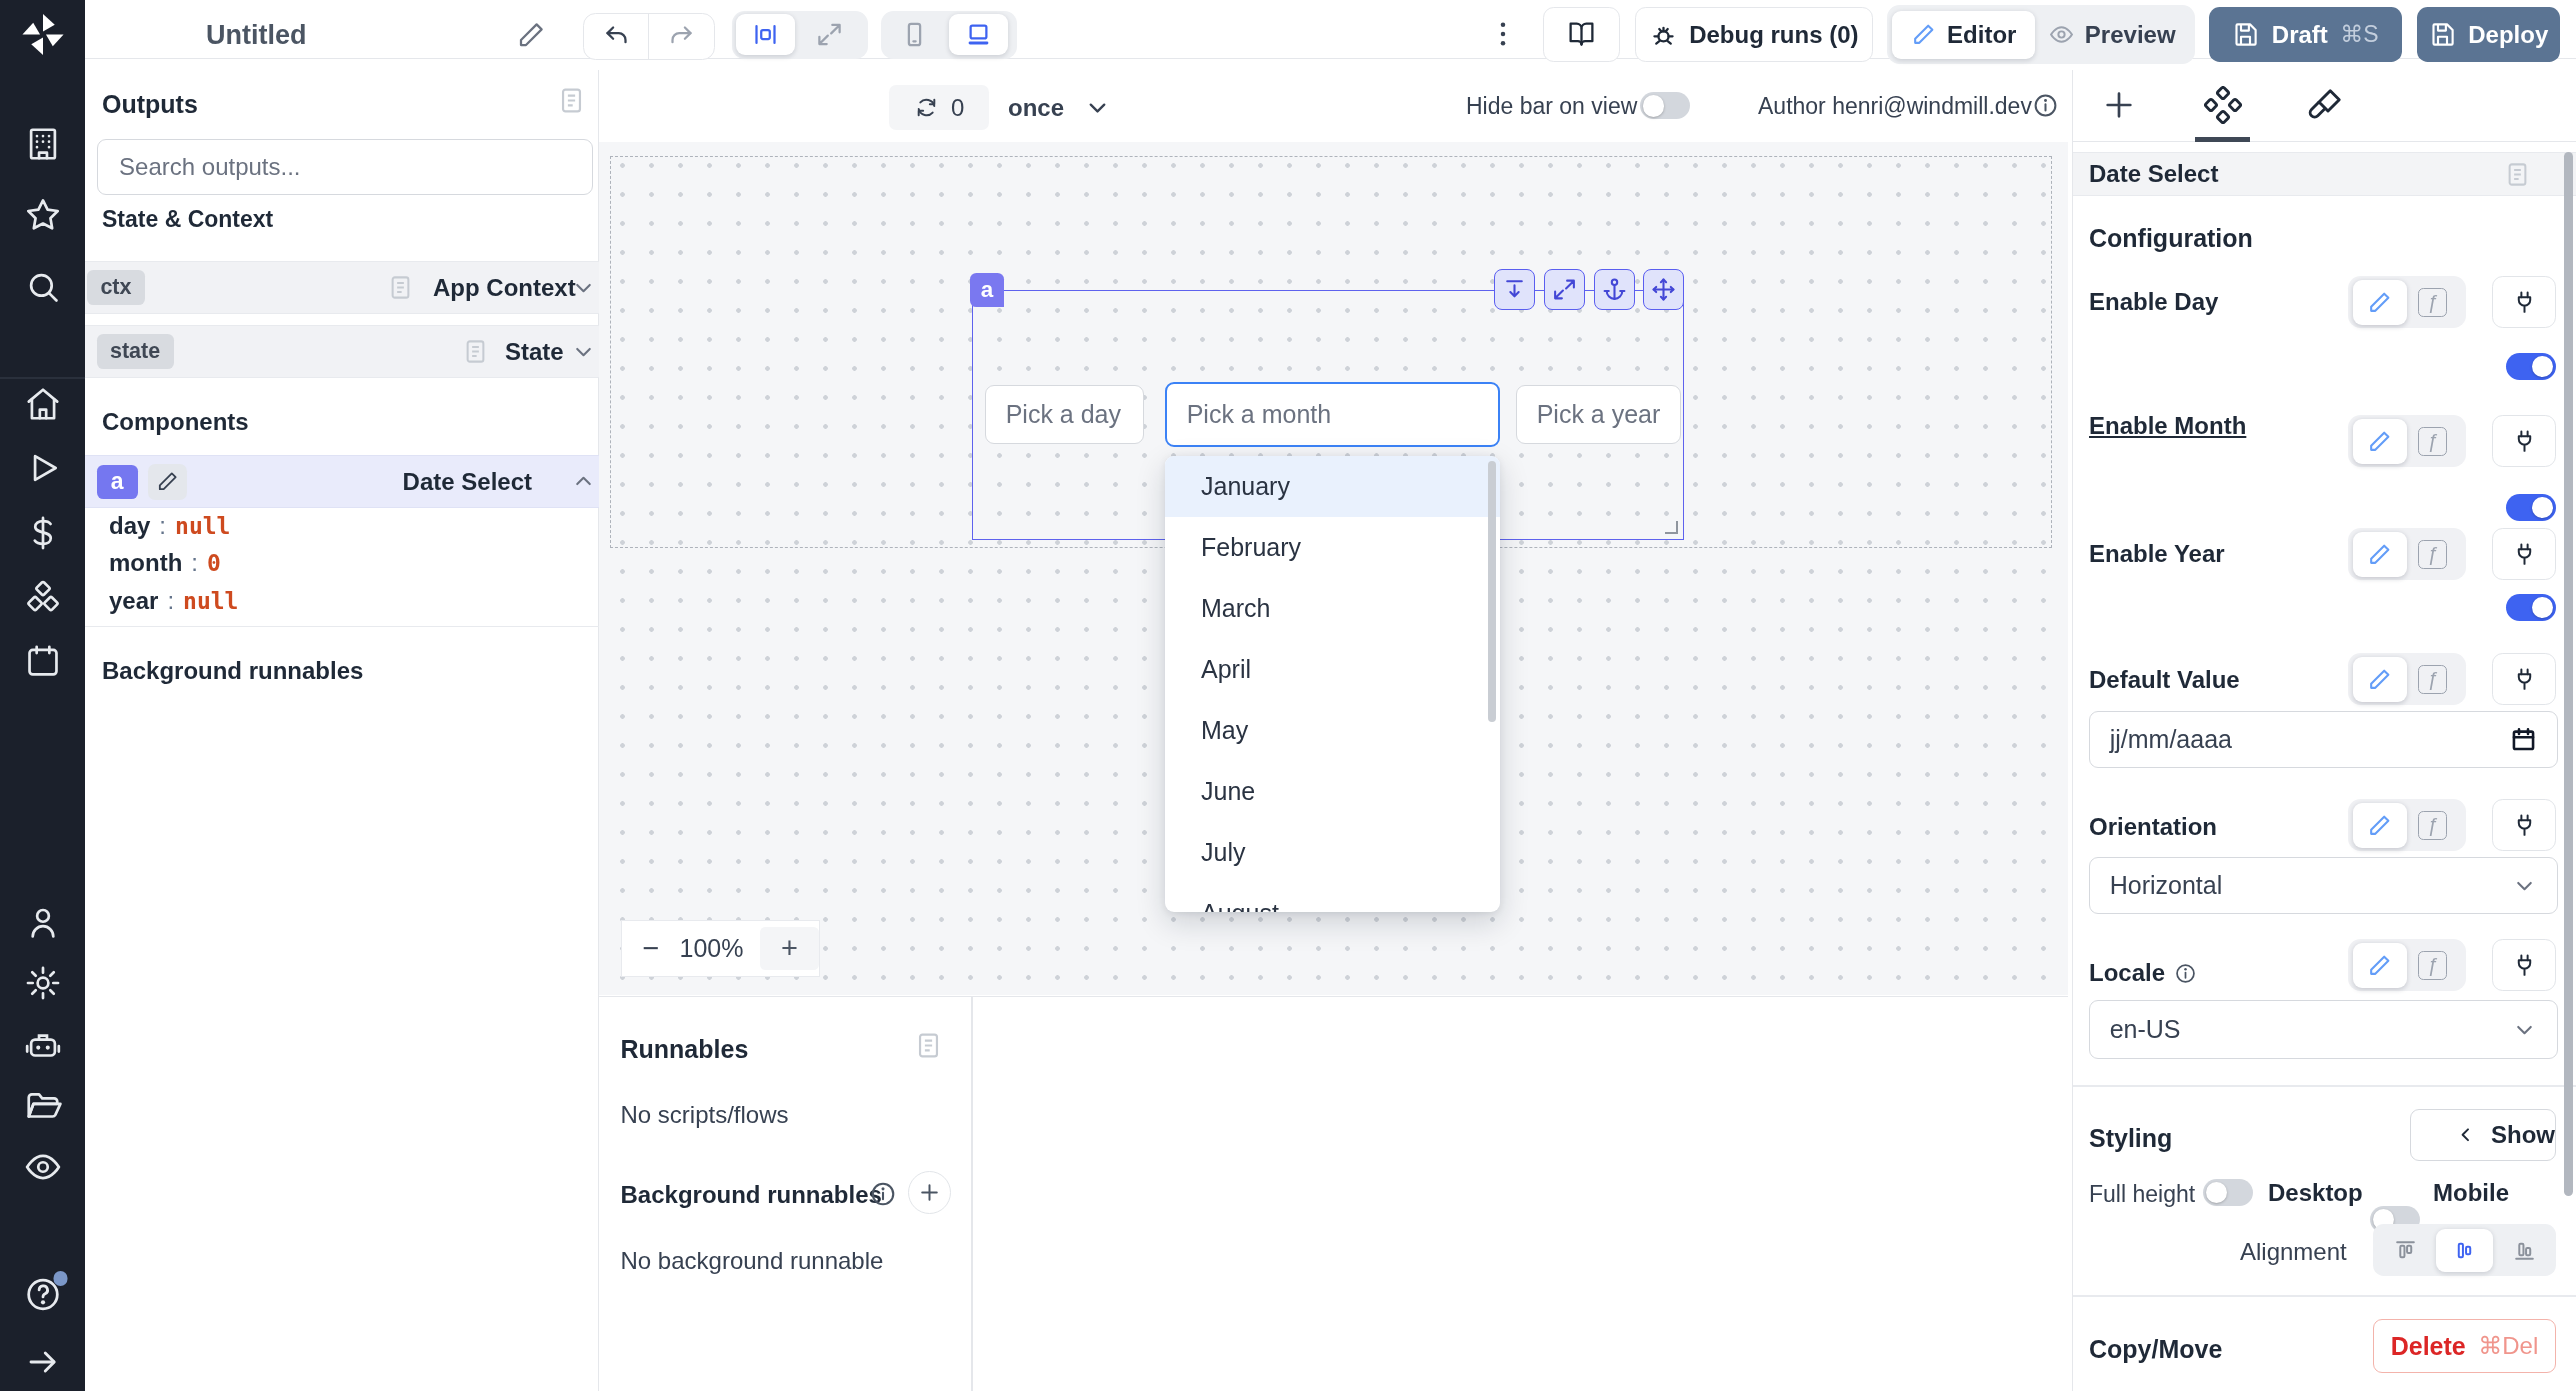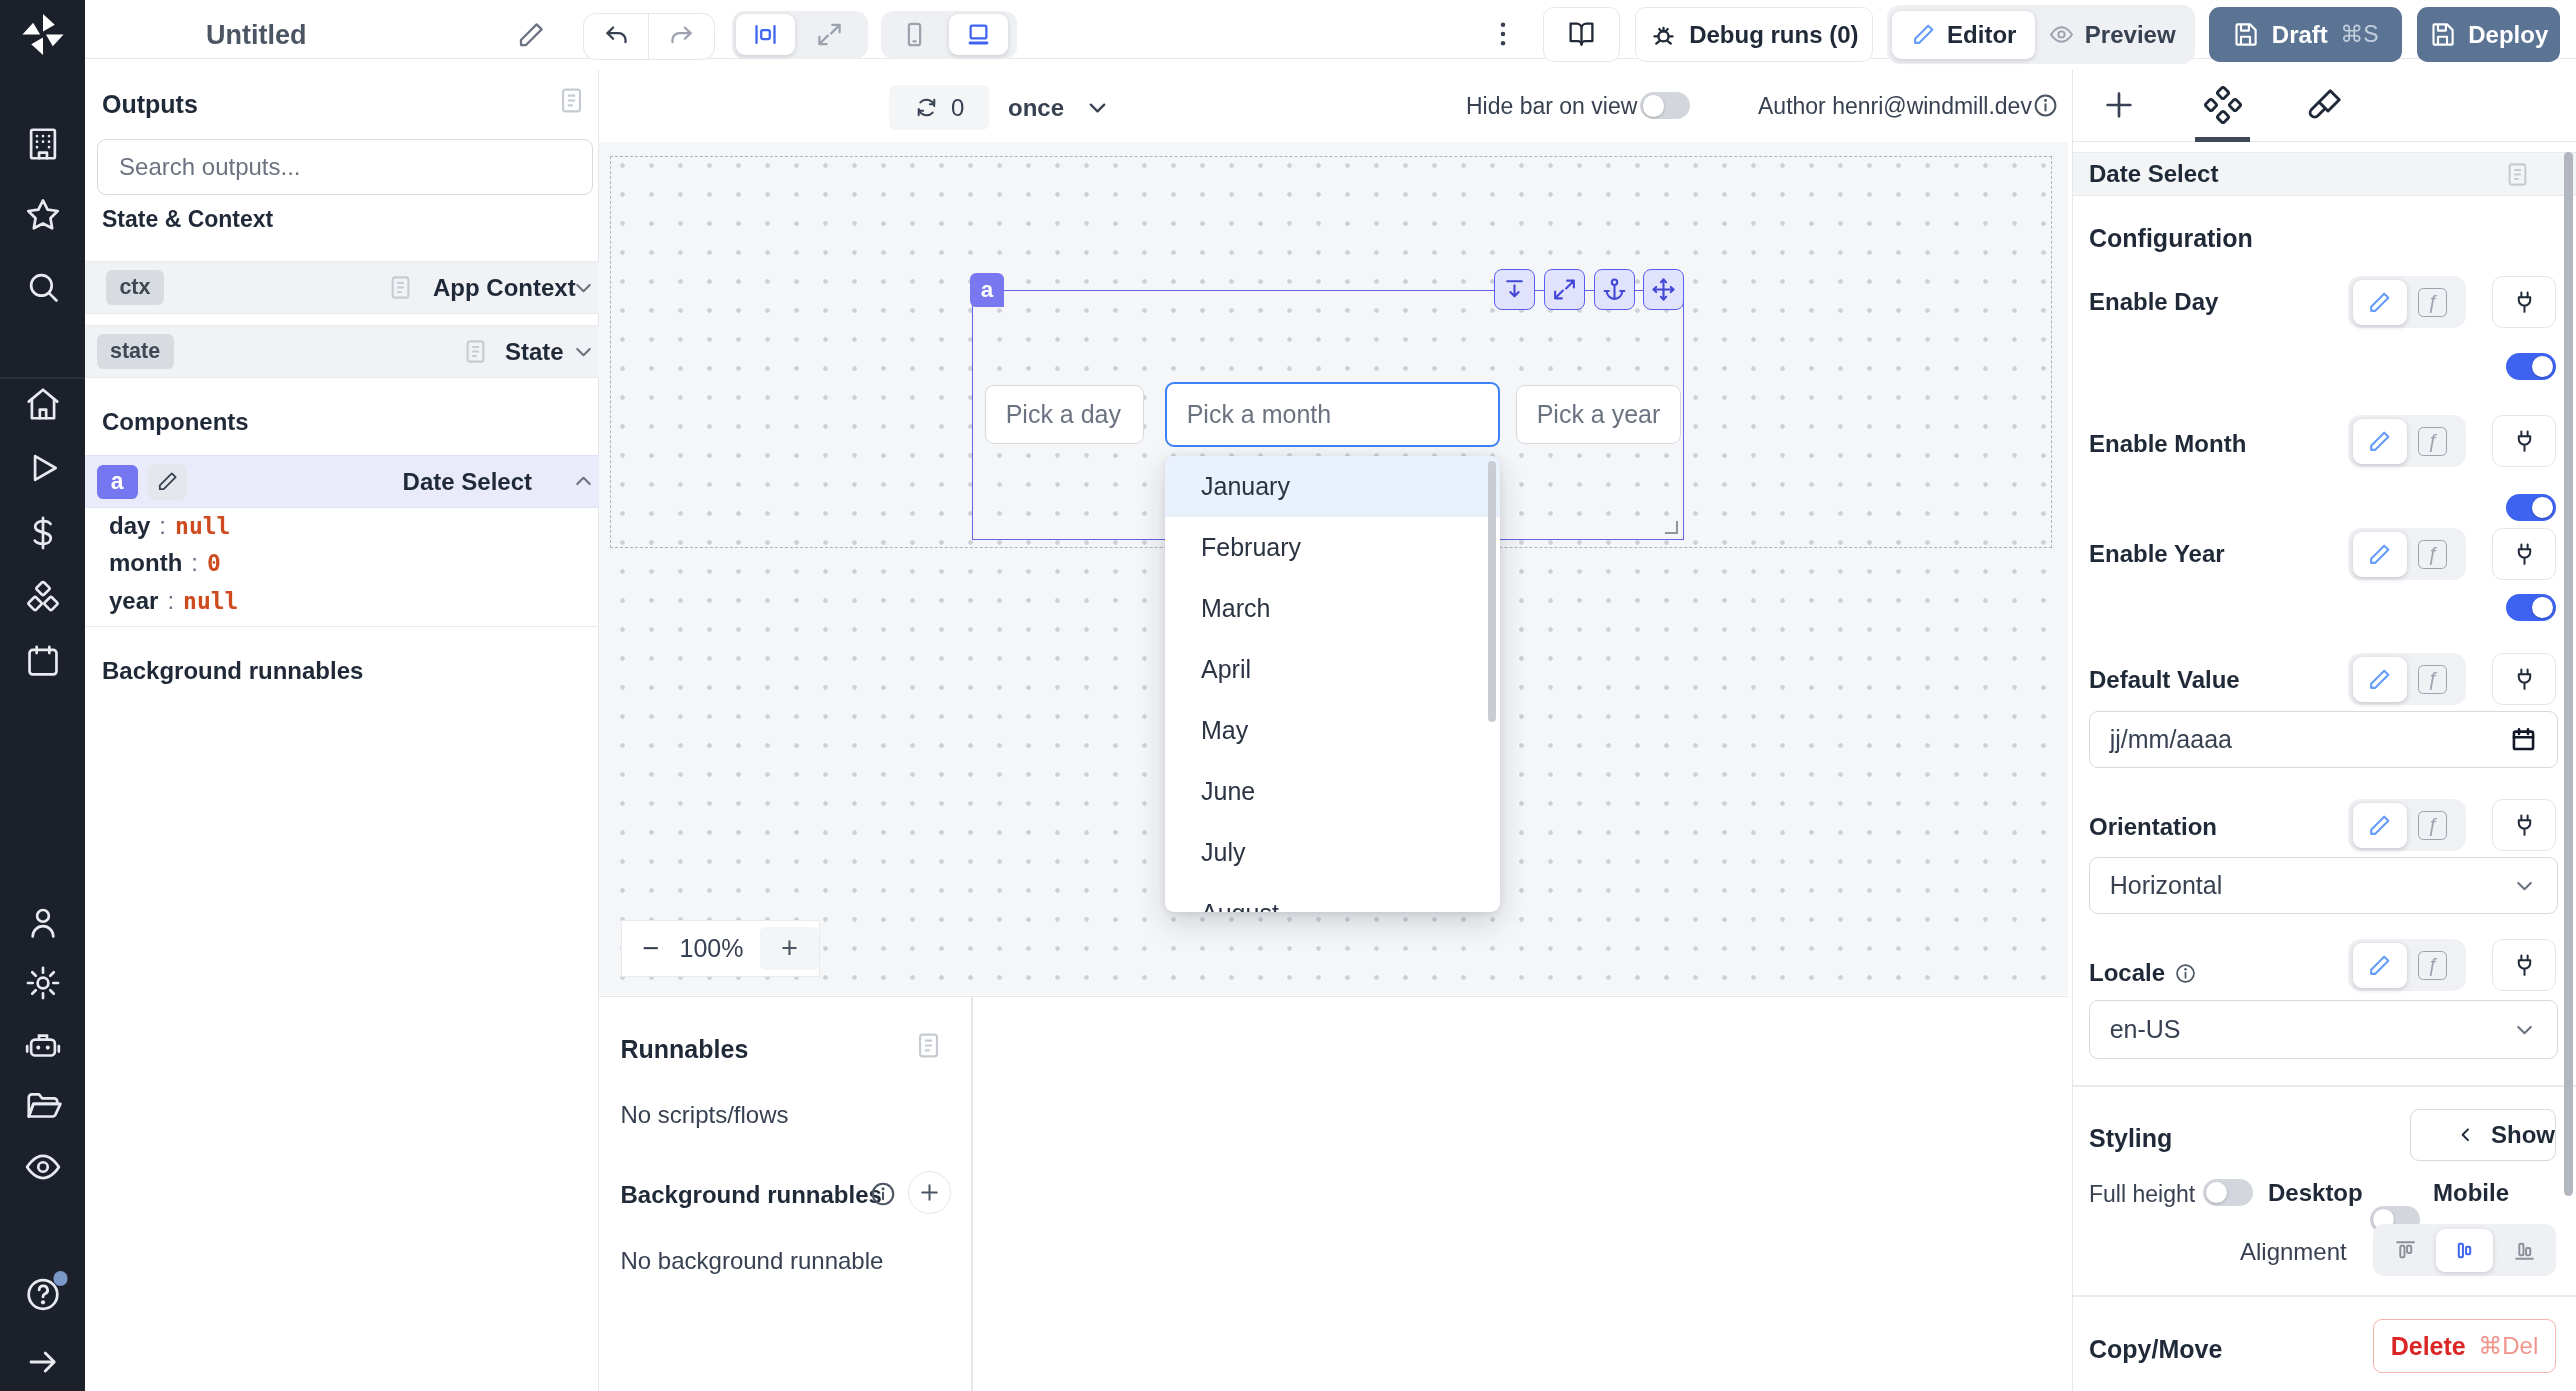--- a/index.html
+++ b/index.html
@@ -291,21 +291,21 @@
     <div class="abs" style="left:472px; top:16px; color:#c6cbd2;">
       <svg width="29" height="29" viewBox="0 0 24 24" fill="none" stroke="currentColor" stroke-width="1.8">
           <rect x="5" y="3" width="14" height="18" rx="2"></rect>
           <path d="M9 8h6M9 12h6M9 16h4"></path>
         </svg>
     </div>
     <input class="search" placeholder="Search outputs..." style="">
     <div class="abs sec-title" style="left:17px; top:136px; font-size:23px;">State &amp; Context</div>
 
     <div class="lp-row" style="top:191px;">
-      <span class="chip gray-chip" style="margin-left:21px;">ctx</span>
+      <span class="chip gray-chip" style="margin-left:2px;">ctx</span>
       <span style="position:absolute; left:302px; color:#c6cbd2;">
         <svg width="27" height="27" viewBox="0 0 24 24" fill="none" stroke="currentColor" stroke-width="1.8">
             <rect x="5" y="3" width="14" height="18" rx="2"></rect>
             <path d="M9 8h6M9 12h6M9 16h4"></path>
           </svg>
       </span>
       <span style="position:absolute; left:348px; font-size:24px; font-weight:700; color:#1f2937;">App Context</span>
       <span style="position:absolute; left:486px; color:#6b7280;">
         <svg width="25" height="25" viewBox="0 0 24 24" fill="none" stroke="currentColor" stroke-width="2" stroke-linecap="round" stroke-linejoin="round">
             <path d="M6 9.5l6 6 6-6"></path>
@@ -536,21 +536,21 @@
     </div>
     <span class="plug-btn" style="top:206px;">
       <svg width="25" height="25" viewBox="0 0 24 24" fill="none" stroke="currentColor" stroke-width="1.9" stroke-linecap="round" stroke-linejoin="round">
           <path d="M9 2.5V7M15 2.5V7"></path>
           <path d="M6.5 7h11v2.5a5.5 5.5 0 0 1-11 0z"></path>
           <path d="M12 15v6"></path>
         </svg>
     </span>
     <div class="tgl on fld-toggle" style="top:283px; width:50px; height:27px;"></div>
 
-    <span class="fld-label" style="top:360px;">Enable Month</span>
+    <span class="fld-label" style="top:342px;text-decoration:underline;">Enable Month</span>
     <div class="ctl-group" style="top:345px;">
       <span class="ctl-pencil">
           <svg width="25" height="25" viewBox="0 0 24 24" fill="none" stroke="currentColor" stroke-width="2" stroke-linejoin="round">
             <path d="M16.5 3.5l4 4L8 20H4v-4z"></path>
           </svg>
         </span>
       <span class="ctl-fn">
           <span style="border:1.8px solid currentColor; border-radius:5.4px; width:29px; height:29px; display:flex; align-items:center; justify-content:center; font-size:19.7px; font-style:italic;">ƒ</span>
         </span>
     </div>

